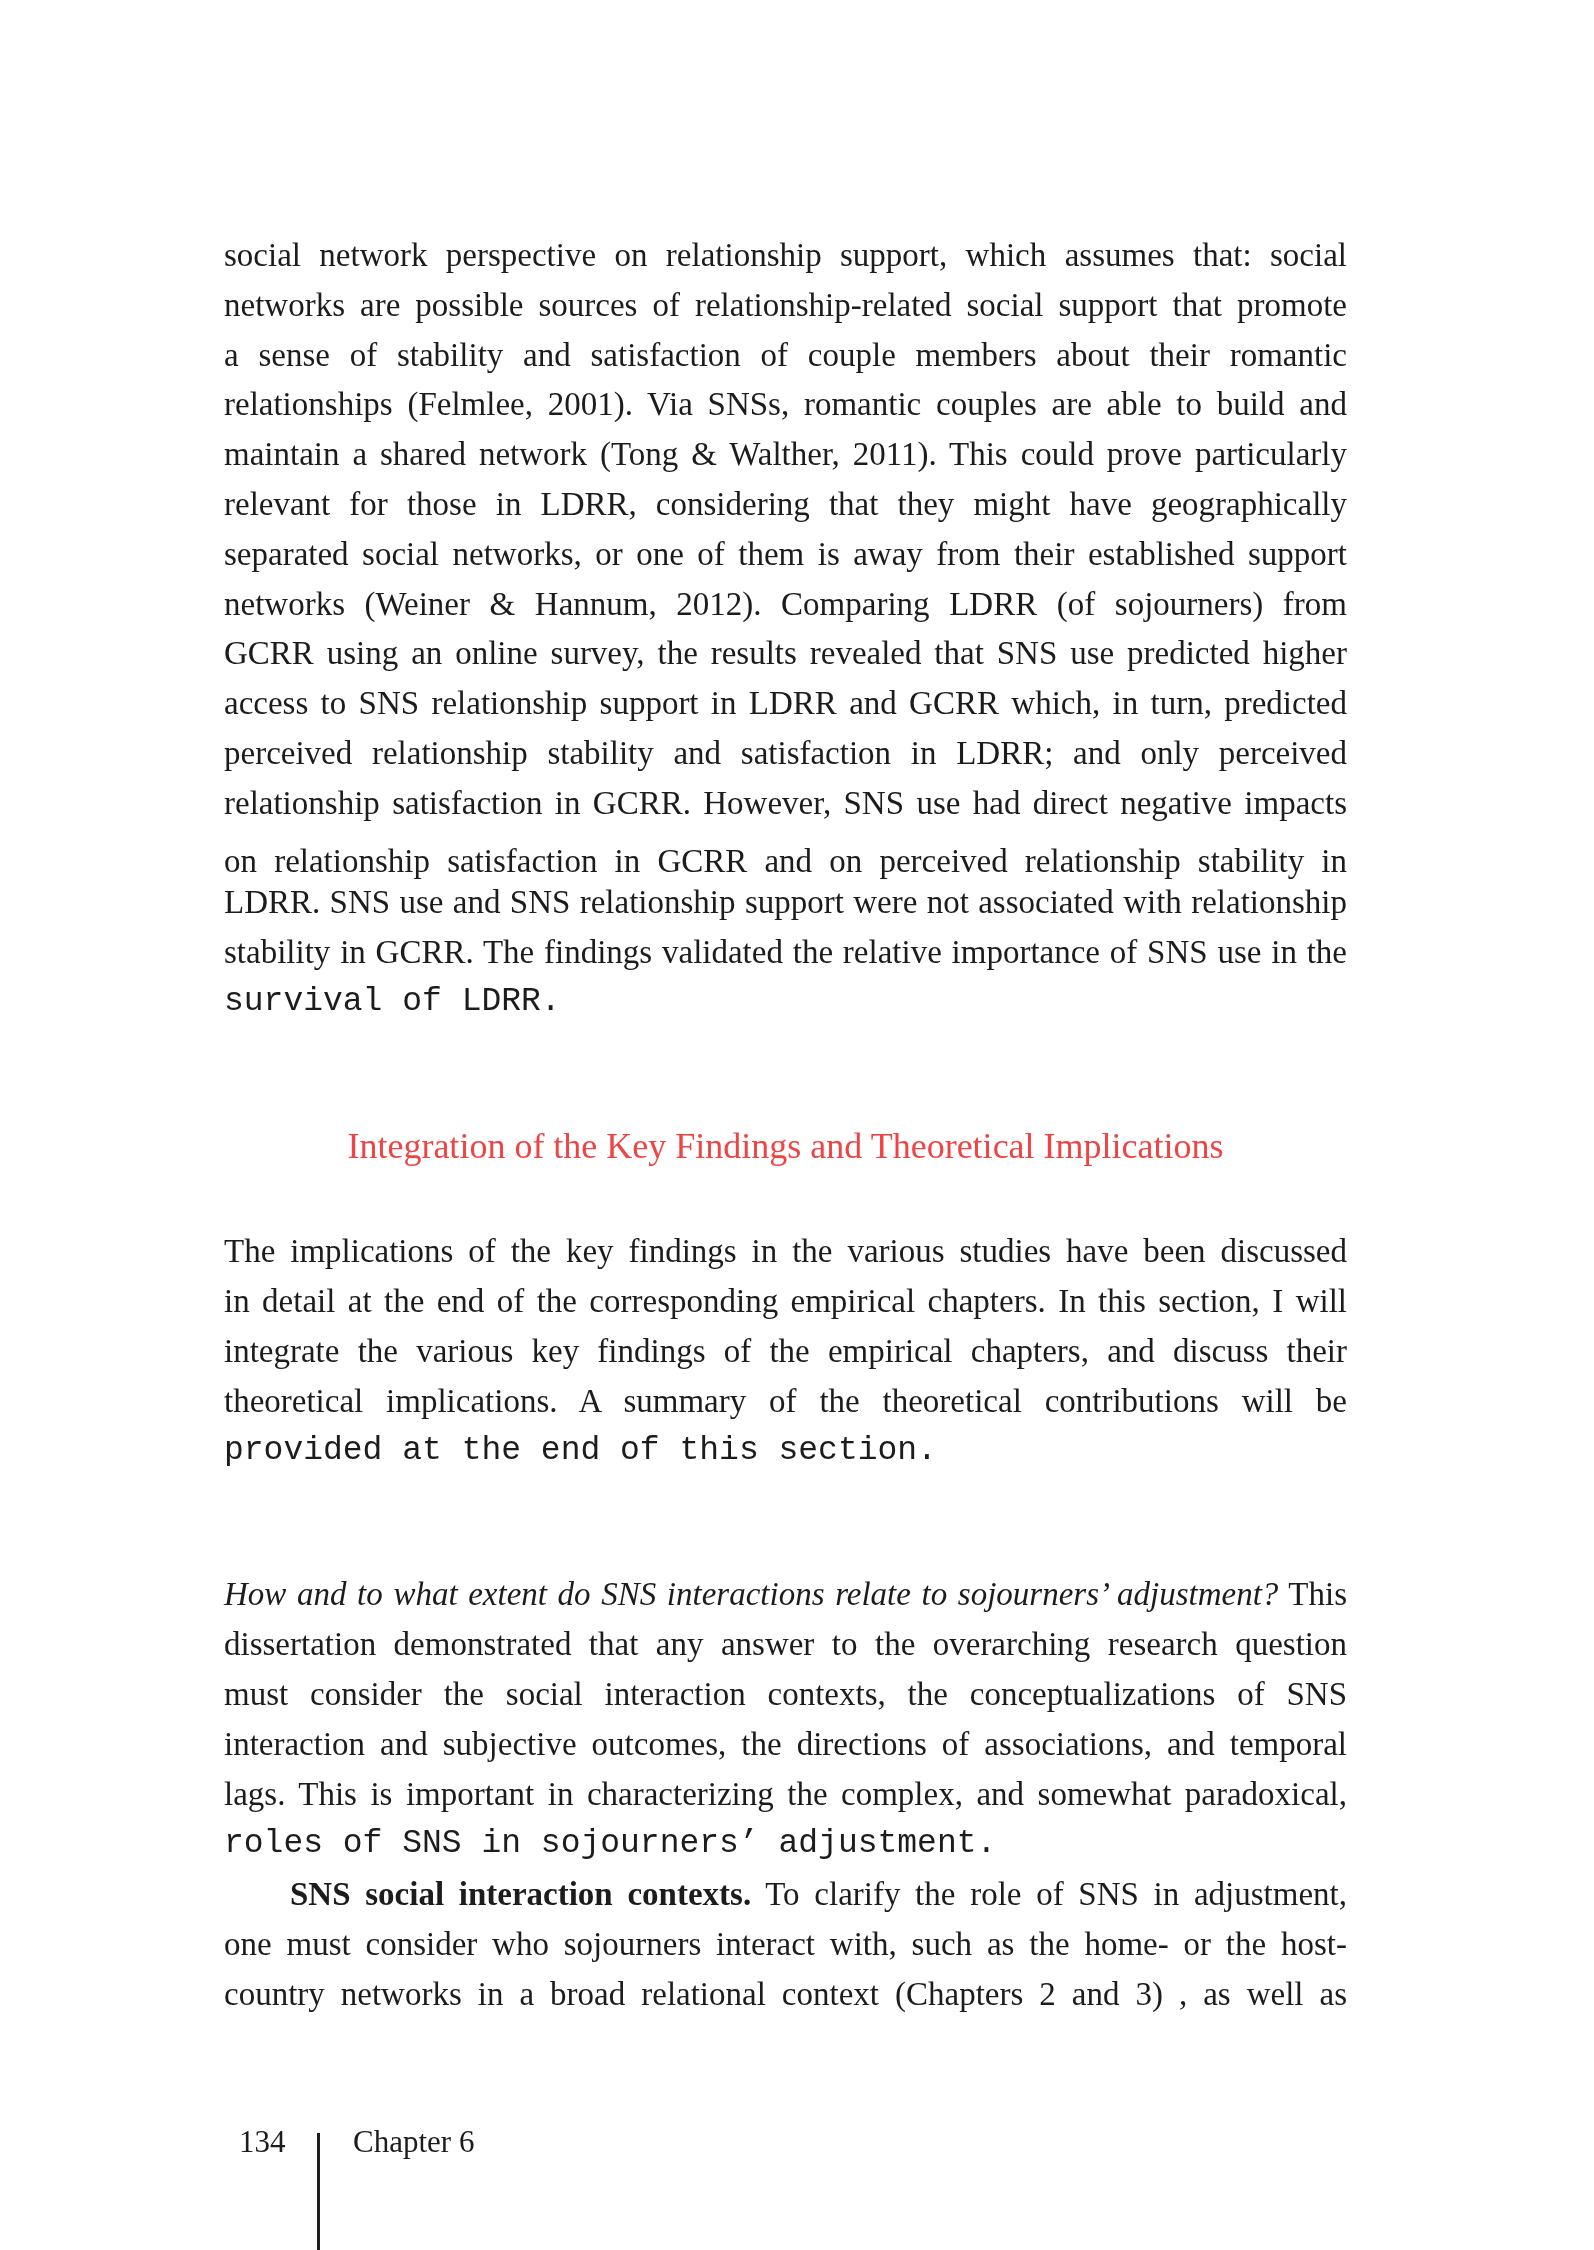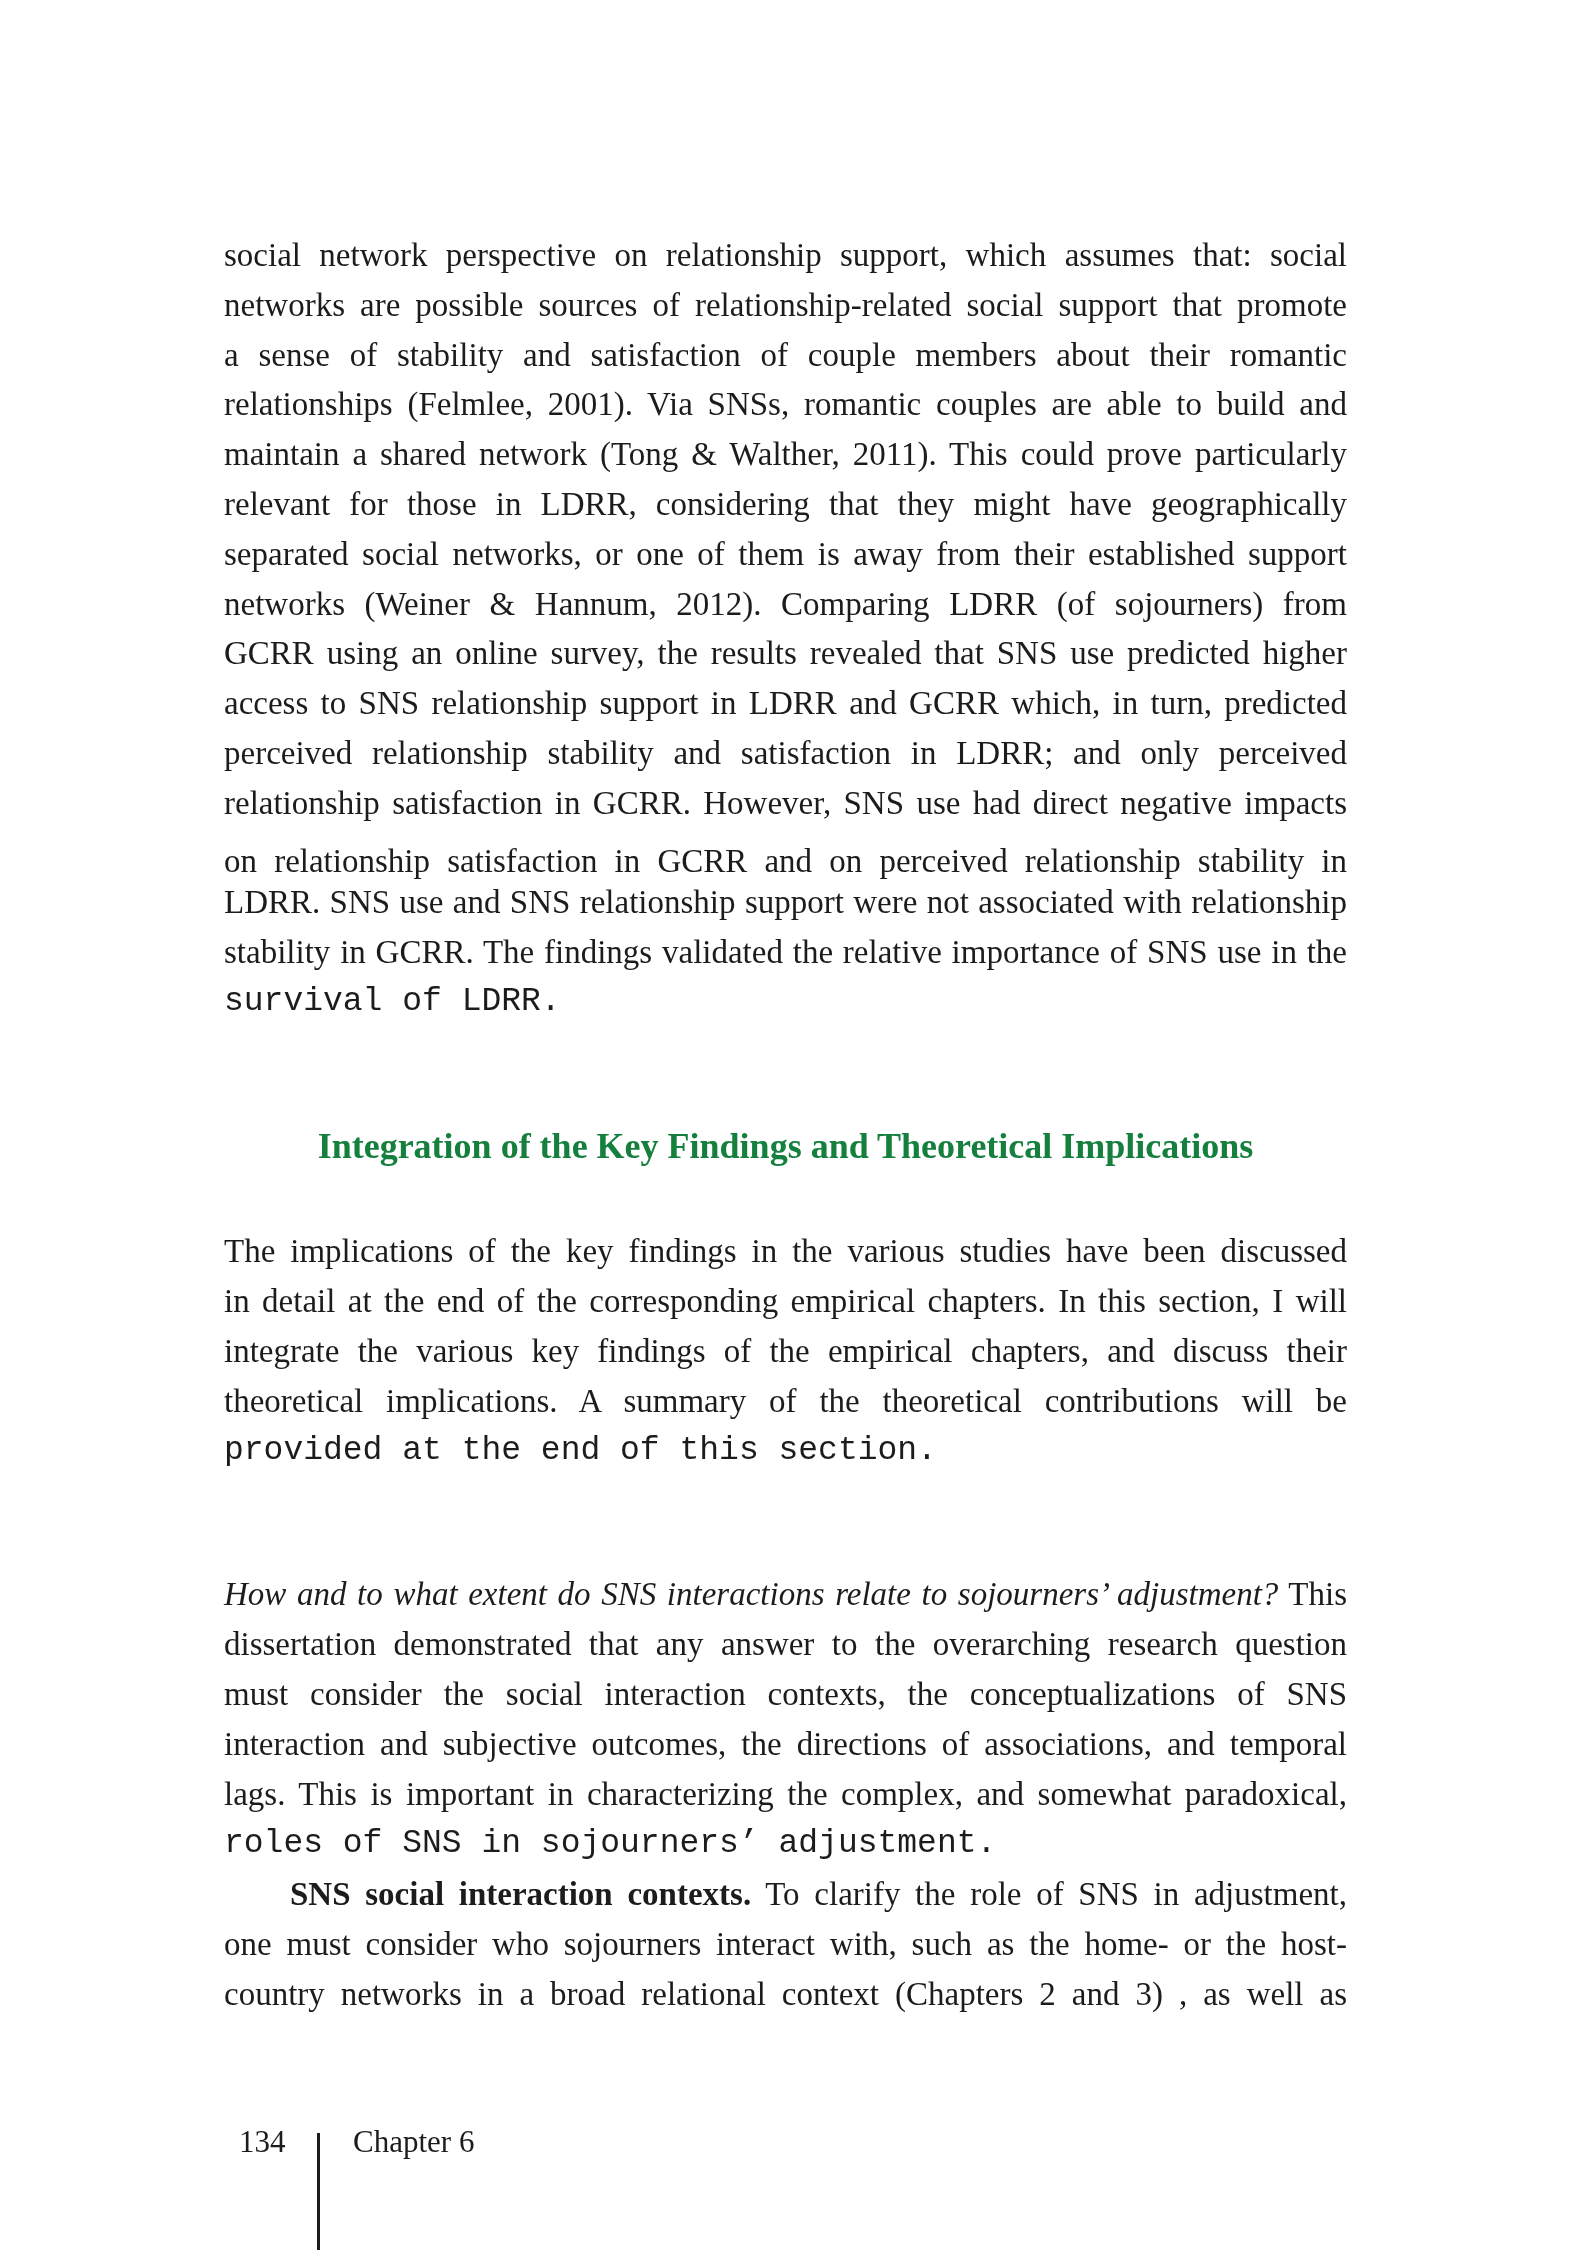--- a/index.html
+++ b/index.html
@@ -12,21 +12,21 @@
     font-size: 33px; line-height: 40px; height: 40px;
     white-space: nowrap; overflow: visible;
     text-align: justify; text-align-last: justify;
     color: #1c1c1c;
   }
   .line.last { text-align-last: left; font-family: Liberation Mono, monospace; }
   .line.indent { left: 66px; width: 1057px; }
   .heading {
     position: absolute; left: 0; width: 1123px; text-align: center;
     font-family: "Liberation Serif", "DejaVu Serif", serif;
-    font-weight: bold; font-size: 36px; line-height: 44px; color: #15803d;
+    font-weight: normal; font-size: 36px; line-height: 44px; color: #ef4444;
   }
   .subheading {
     position: absolute; left: 0;
     font-family: "Liberation Serif", "DejaVu Serif", serif;
     font-weight: bold; font-size: 34px; line-height: 40px; color: #1a1a1a;
   }
   .it { font-style: italic; }
   .b { font-weight: bold; }
   .footer-num {
     position: absolute; left: 239px; top: 2124px;

